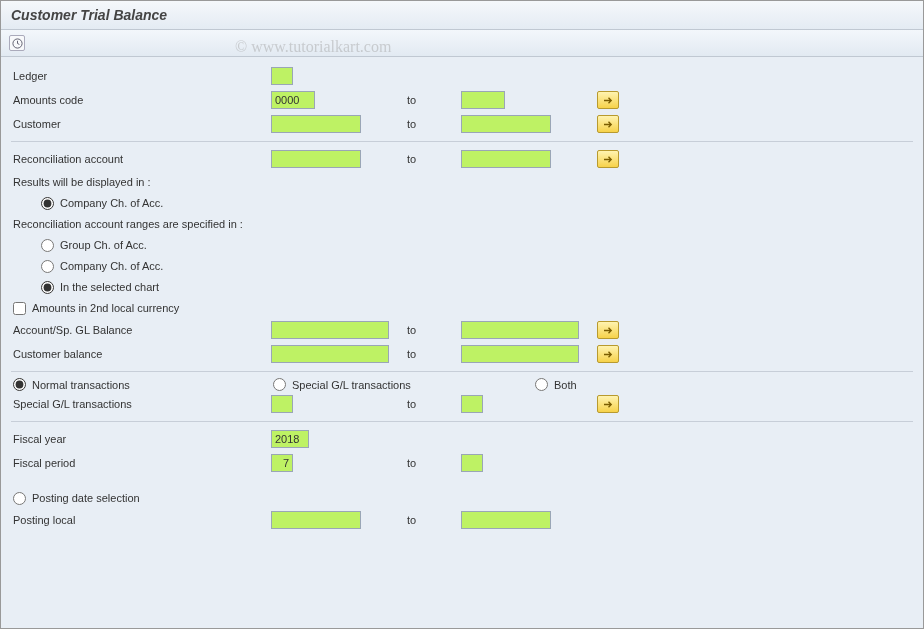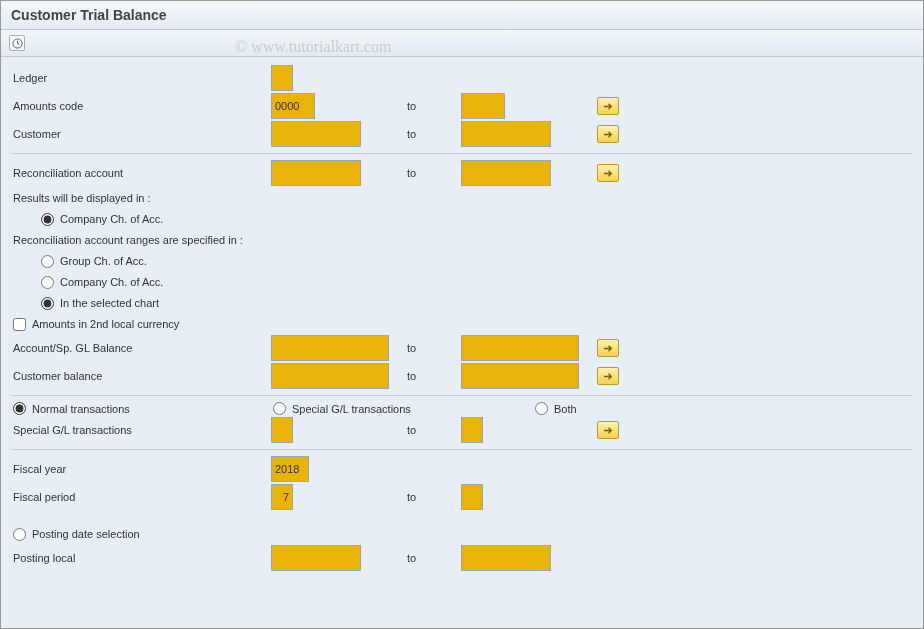--- a/index.html
+++ b/index.html
@@ -14,20 +14,21 @@
       border: 1px solid #999;
     }
     .title-bar {
       background: linear-gradient(to bottom, #f5f8fb 0%, #e4ebf3 100%);
       padding: 6px 10px;
       border-bottom: 1px solid #c0c8d2;
     }
     .title-bar h1 {
       font-size: 14px;
       font-weight: bold;
+      font-style: italic;
       color: #444;
     }
     .toolbar {
       background: linear-gradient(to bottom, #f3f7fb 0%, #e2eaf2 100%);
       padding: 5px 8px;
       border-bottom: 1px solid #c0c8d2;
     }
     .clock-icon {
       display:inline-flex;
       width:16px;height:16px;
@@ -54,23 +55,23 @@
       color: #333;
       padding-left: 2px;
     }
     .indent { padding-left: 30px; }
     .input-col1 { width: 130px; }
     .to-col { width: 60px; text-align: left; padding-left: 6px; font-size:11px;color:#333;}
     .input-col2 { width: 130px; }
     .btn-col { width: 40px; padding-left: 6px; }
     input[type="text"].fld {
       border: 1px solid #9aa6b6;
-      background: #eab308;
+      background: #bef264;
       height: 18px;
-      padding: 12px 3px;
+      padding: 2px 3px;
       font-size: 11px;
       color: #333;
     }
     .w-short { width: 22px; }
     .w-code { width: 44px; }
     .w-med { width: 90px; }
     .w-wide { width: 118px; }
     .w-year { width: 38px; }
     .w-period { width: 22px; }
     .multi-btn {

